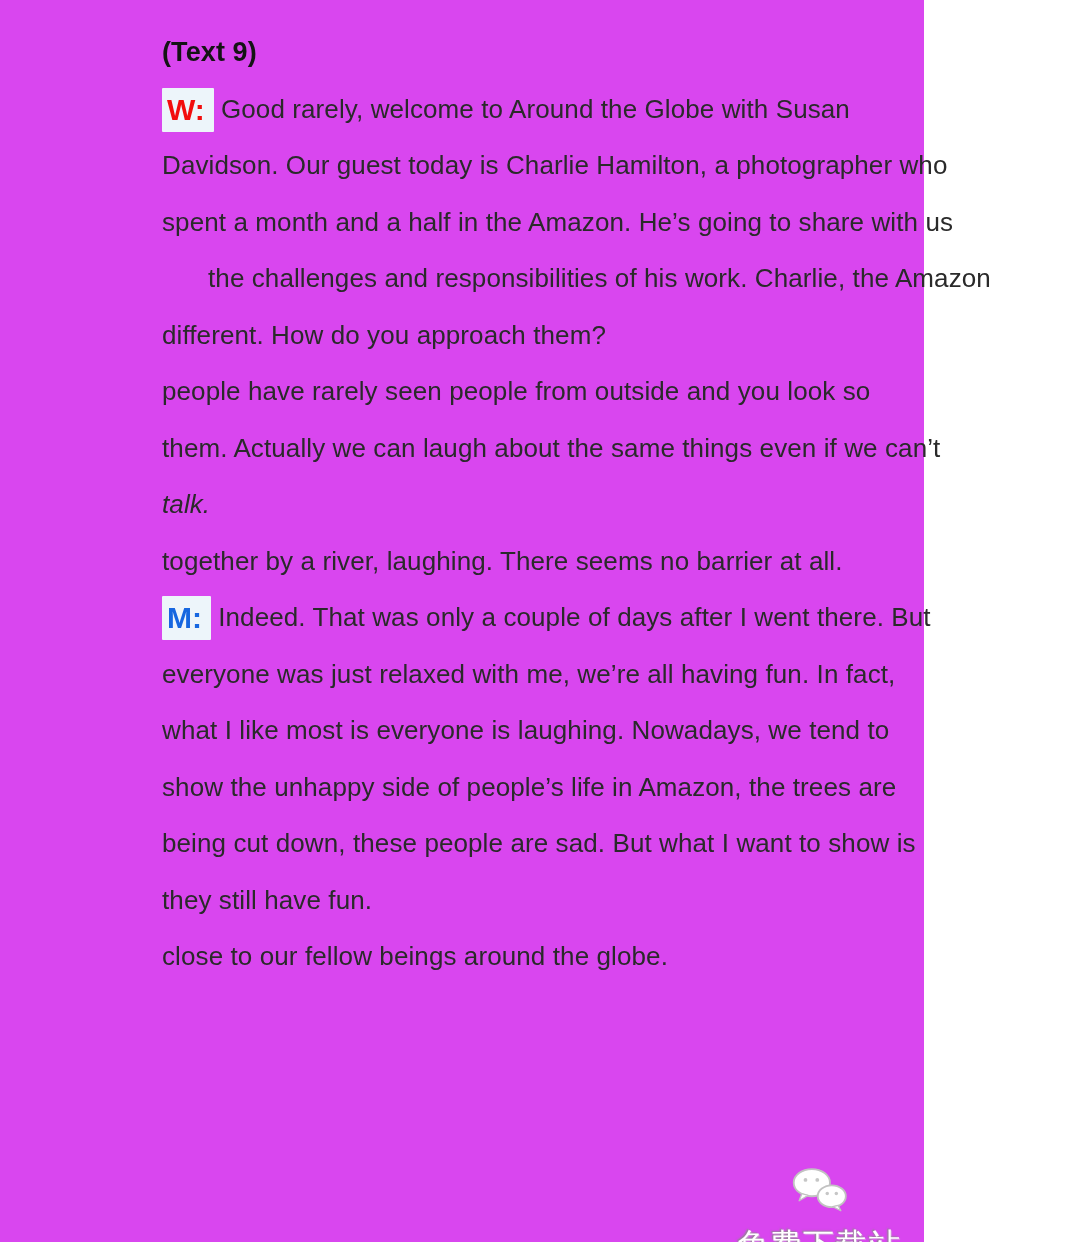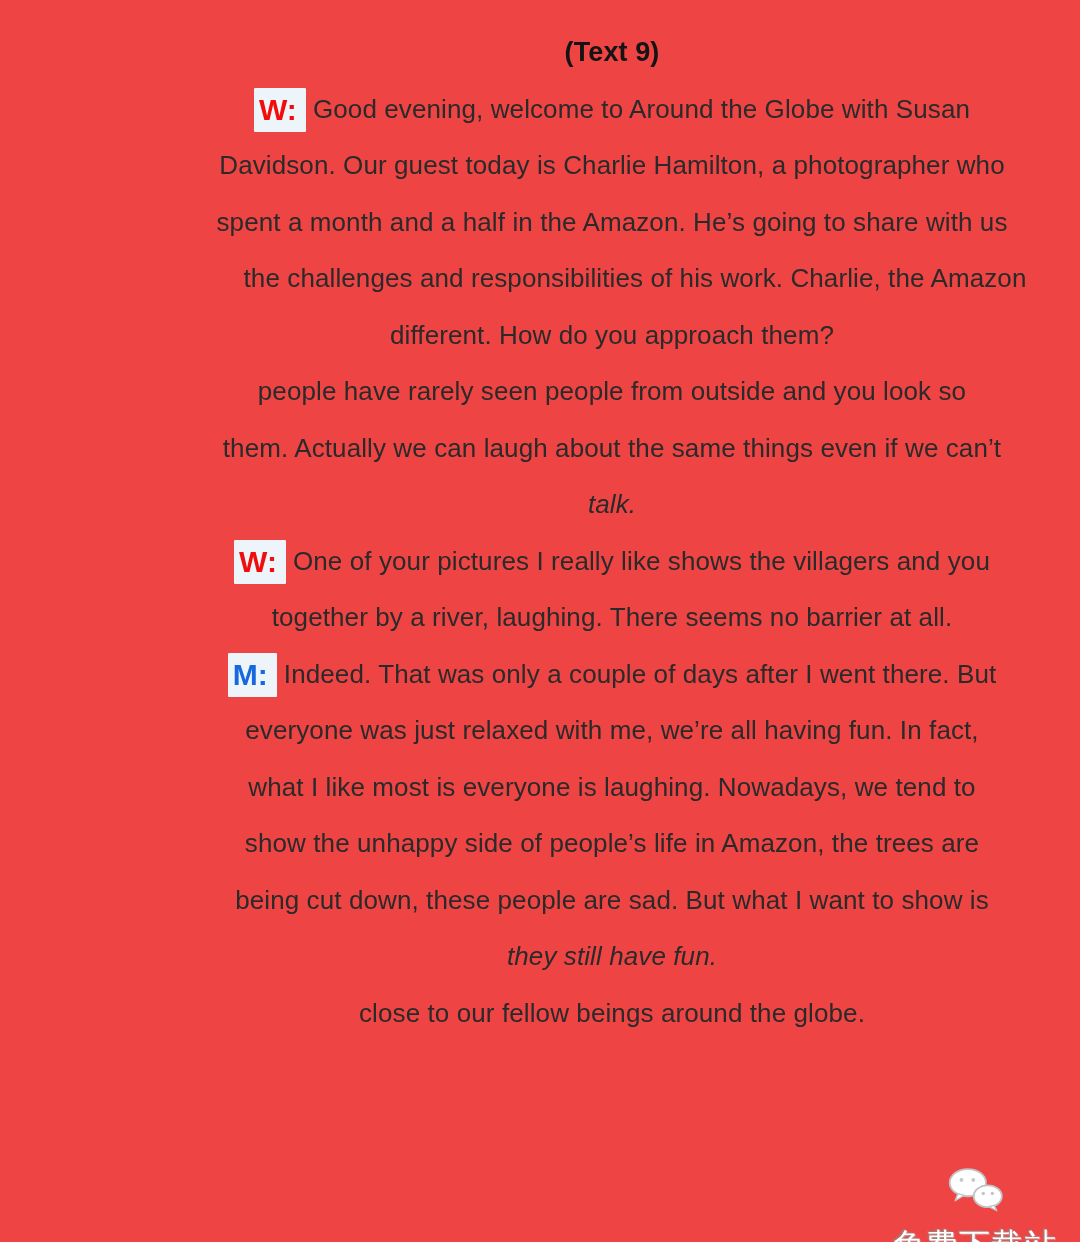--- a/index.html
+++ b/index.html
@@ -6,24 +6,23 @@
     margin: 0;
     padding: 0;
     background: #ffffff;
     width: 1080px;
     height: 1242px;
     overflow: hidden;
     font-family: "Liberation Sans", "DejaVu Sans", sans-serif;
   }
   #page {
     position: relative;
-    width: 1080px;
+    width: 924px;
     height: 1242px;
-    background: #ef4444;
-    text-align: center;
+    background: #d946ef;
   }
   #content {
     position: absolute;
     left: 162px;
     top: 24px;
     width: 900px;
   }
   .row {
     height: 56.5px;
     line-height: 56.5px;
@@ -72,36 +71,35 @@
 </style>
 </head>
 <body>
 
 <div id="page">
 
   <div id="content">
     <div class="row heading">(Text 9)</div>
 
     <div id="dialogue">
-        <div class="row" style="color: rgb(42, 42, 42);"><span class="speaker" style="color: rgb(242, 13, 13); background: rgb(237, 245, 250);">W:</span><span>Good evening, welcome to Around the Globe with Susan</span></div>
+        <div class="row" style="color: rgb(42, 42, 42);"><span class="speaker" style="color: rgb(242, 13, 13); background: rgb(237, 245, 250);">W:</span><span>Good rarely, welcome to Around the Globe with Susan</span></div>
         <div class="row" style="color: rgb(42, 42, 42);"><span>Davidson. Our guest today is Charlie Hamilton, a photographer who</span></div>
         <div class="row" style="color: rgb(42, 42, 42);"><span>spent a month and a half in the Amazon. He’s going to share with us</span></div>
         <div class="row" style="color: rgb(42, 42, 42); margin-left: 46px;"><span>the challenges and responsibilities of his work. Charlie, the Amazon</span></div>
         <div class="row" style="color: rgb(42, 42, 42);"><span>different. How do you approach them?</span></div>
         <div class="row" style="color: rgb(42, 42, 42);"><span>people have rarely seen people from outside and you look so</span></div>
         <div class="row" style="color: rgb(42, 42, 42);"><span>them. Actually we can laugh about the same things even if we can’t</span></div>
         <div class="row" style="color: rgb(42, 42, 42); font-style: italic;"><span>talk.</span></div>
-        <div class="row" style="color: rgb(42, 42, 42);"><span class="speaker" style="color: rgb(242, 13, 13); background: rgb(237, 245, 250);">W:</span><span>One of your pictures I really like shows the villagers and you</span></div>
         <div class="row" style="color: rgb(42, 42, 42);"><span>together by a river, laughing. There seems no barrier at all.</span></div>
         <div class="row" style="color: rgb(42, 42, 42);"><span class="speaker" style="color: rgb(23, 103, 224); background: rgb(237, 245, 250);">M:</span><span>Indeed. That was only a couple of days after I went there. But</span></div>
         <div class="row" style="color: rgb(42, 42, 42);"><span>everyone was just relaxed with me, we’re all having fun. In fact,</span></div>
         <div class="row" style="color: rgb(42, 42, 42);"><span>what I like most is everyone is laughing. Nowadays, we tend to</span></div>
         <div class="row" style="color: rgb(42, 42, 42);"><span>show the unhappy side of people’s life in Amazon, the trees are</span></div>
         <div class="row" style="color: rgb(42, 42, 42);"><span>being cut down, these people are sad. But what I want to show is</span></div>
-        <div class="row" style="color: rgb(42, 42, 42); font-style: italic;"><span>they still have fun.</span></div>
+        <div class="row" style="color: rgb(42, 42, 42);"><span>they still have fun.</span></div>
         <div class="row" style="color: rgb(42, 42, 42);"><span>close to our fellow beings around the globe.</span></div>
       </div>
 
     <div class="spacer"></div>
 
   </div>
 
   <div id="watermark">
     <span>
       <svg width="58" height="46" viewBox="0 0 64 50">

